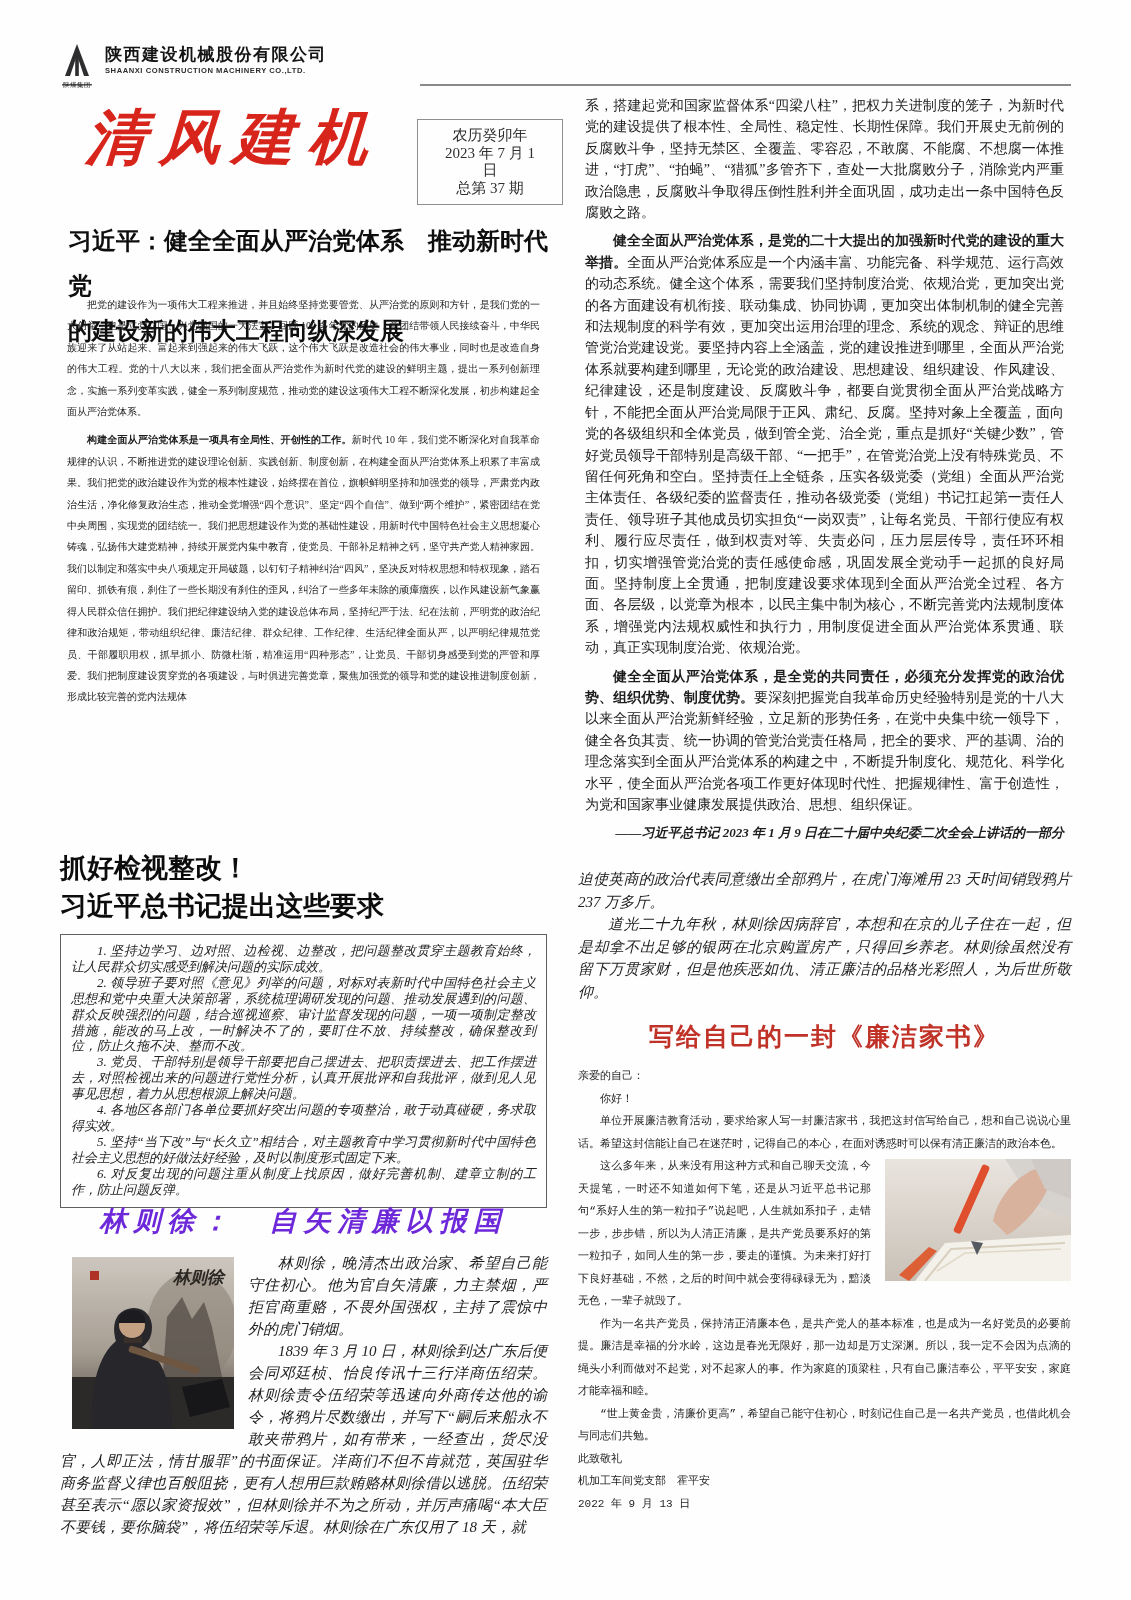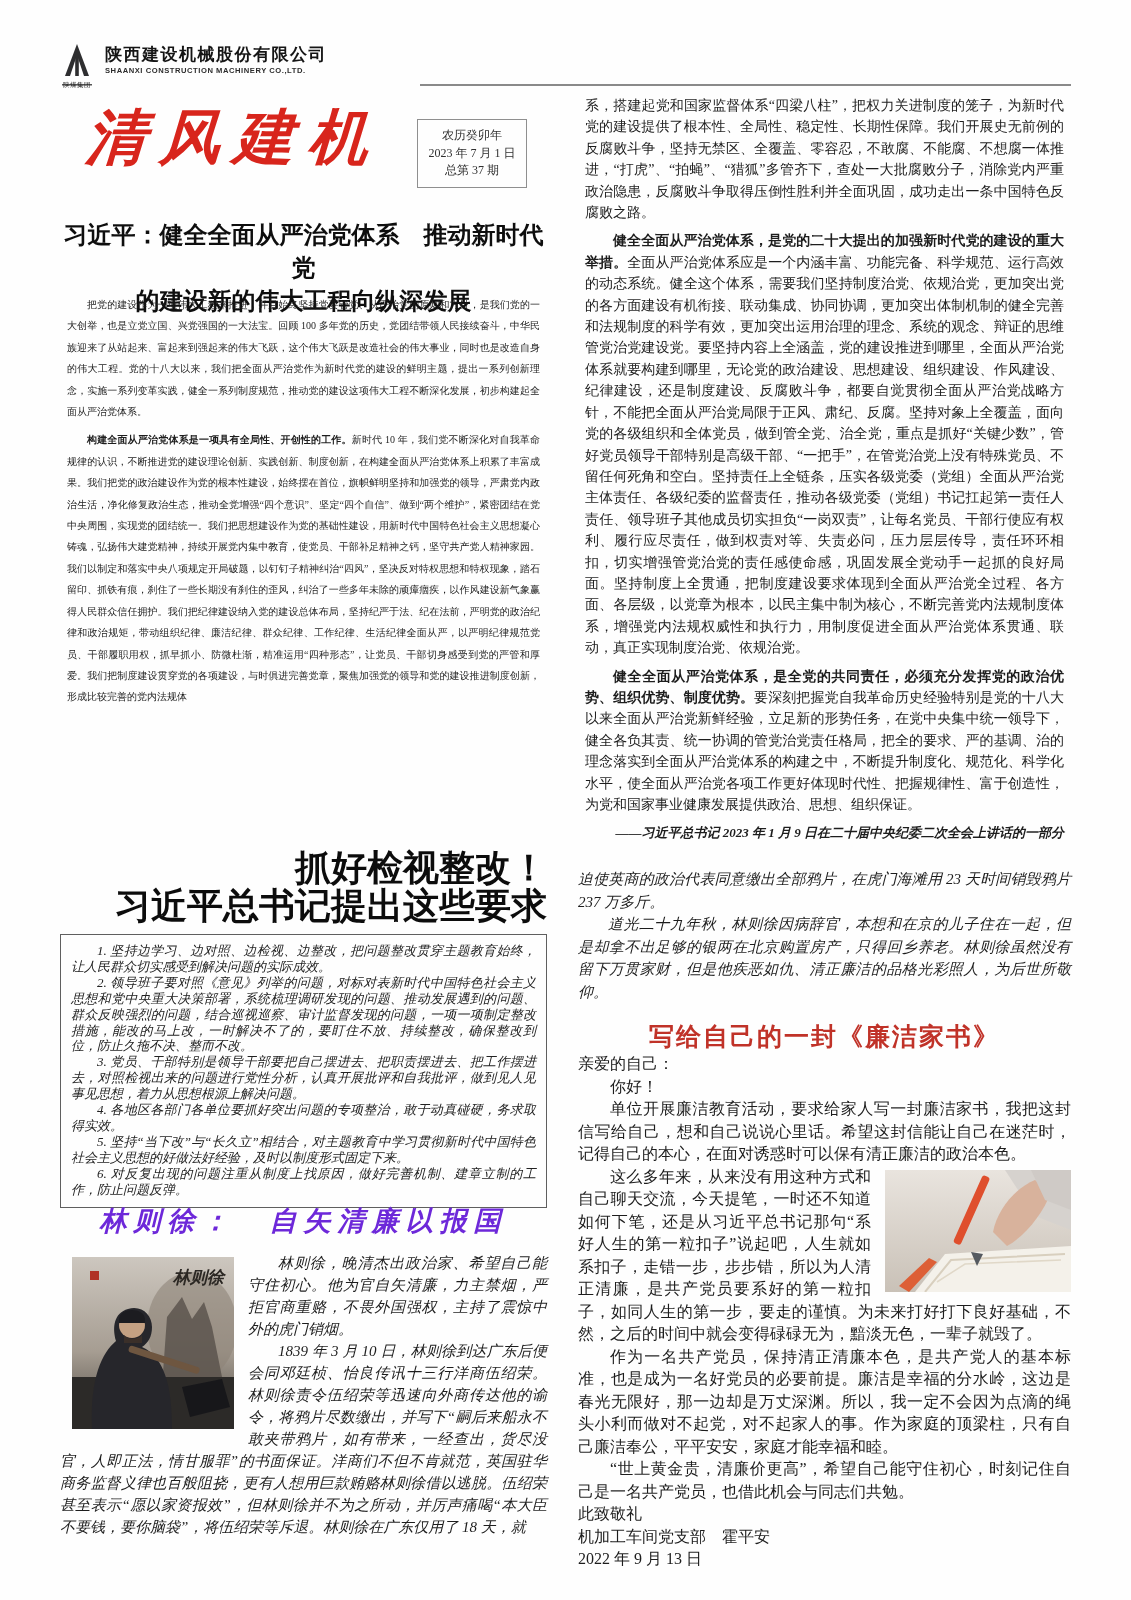--- a/index.html
+++ b/index.html
@@ -13,59 +13,59 @@
            letter-spacing:1.5px;color:#151515;line-height:20px;}
   .logo-en{font-family:"Liberation Sans",sans-serif;font-weight:bold;font-size:7.6px;
            letter-spacing:.55px;color:#2c2c2c;line-height:11px;}
   .logo-caption{font-family:"Liberation Sans",sans-serif;font-size:6.5px;color:#222;
                 text-align:center;line-height:7px;margin-top:1px;letter-spacing:.5px;}
   .top-rule{position:absolute;left:420px;top:84px;width:651px;height:2px;background:#8a8a8a;}
   .masthead{position:absolute;left:86px;top:98px;width:360px;font-family:"DejaVu Serif",serif;
             font-weight:bold;font-style:italic;font-size:60px;color:#d8251c;letter-spacing:14px;
             transform:skewX(-3deg);white-space:nowrap;}
   .issue-box{position:absolute;left:417px;top:119px;width:102px;border:1px solid #8f8f8f;
-             padding:7px 3px;text-align:center;font-size:12px;line-height:17.5px;color:#2f2f2f;}
+             padding:7px 21px;text-align:center;font-size:15px;line-height:17.5px;color:#2f2f2f;}
 
   
   .justified p{margin:7px;text-indent:2em;text-align:justify;}
   .noindent{text-indent:0 !important;}
   .lead{font-weight:bold;}
 
   
-  .a1-title{position:absolute;left:60px;top:218px;width:487px;text-align:center;
+  .a1-title{position:absolute;left:68px;top:218px;width:487px;
             font-family:"Liberation Sans",sans-serif;font-weight:bold;font-size:24px;
-            line-height:33px;color:#0e0e0e;}
+            line-height:45px;color:#0e0e0e;}
   .a1-left{position:absolute;left:60px;top:287px;width:487px;font-size:10px;line-height:21.4px;}
   .a1-right{position:absolute;left:578px;top:88px;width:493px;font-size:14px;line-height:21.4px;}
   .attribution{margin-top:3px !important;text-align:right !important;text-indent:0 !important;
                font-weight:bold;font-style:italic;font-size:13px;}
 
   
   .a2{position:absolute;left:60px;top:849px;width:487px;}
-  .a2-title{text-align:right;font-family:"Liberation Sans",sans-serif;font-weight:bold;
-            font-size:36px;line-height:38px;color:#0c0c0c;}
+  .a2-title{text-align:left;font-family:"Liberation Sans",sans-serif;font-weight:bold;
+            font-size:27px;line-height:38px;color:#0c0c0c;}
   .a2-box{margin-top:9px;border:1px solid #5f5f5f;padding:8px 10px 9px 10px;
           font-size:13px;line-height:15.9px;font-style:italic;color:#222;}
   .a2-box p{margin:0;text-indent:2em;text-align:justify;}
 
   
   .a3{position:absolute;left:60px;top:1203px;width:487px;}
   .a3-title{text-align:center;font-weight:bold;font-style:italic;font-size:27px;
             letter-spacing:7px;color:#6d28d9;font-family:"DejaVu Serif",serif;}
   .a3-body{margin-top:13px;font-size:15px;line-height:22px;font-style:italic;}
   .a3-body p{margin:0;text-indent:2em;text-align:justify;}
   .a3-img{float:left;width:162px;height:172px;margin:5px 14px 3px 12px;}
 
   
   .rb{position:absolute;left:578px;top:868px;width:493px;}
   .a3-cont{font-size:15px;line-height:22.5px;font-style:italic;}
   .a3-cont p{margin:0;text-indent:2em;text-align:justify;}
   .a4-title{margin-top:17px;text-align:center;font-weight:bold;font-size:25px;
             letter-spacing:2px;color:#c03228;font-family:Liberation Mono, monospace;}
-  .letter{font-size:16px;line-height:22.5px;}
+  .letter{margin-top:12px;font-size:11px;line-height:22.5px;font-family:Liberation Mono, monospace;}
   .letter p{margin:0;text-indent:2em;text-align:justify;}
   .a4-img{float:right;width:186px;height:122px;margin:4px 0 8px 14px;}
   .sig{text-align:right;text-indent:0 !important;padding-right:26px;}
   .sig-date{text-align:right;text-indent:0 !important;padding-right:6px;}
 </style>
 </head>
 <body>
 
 <div id="page">
 

